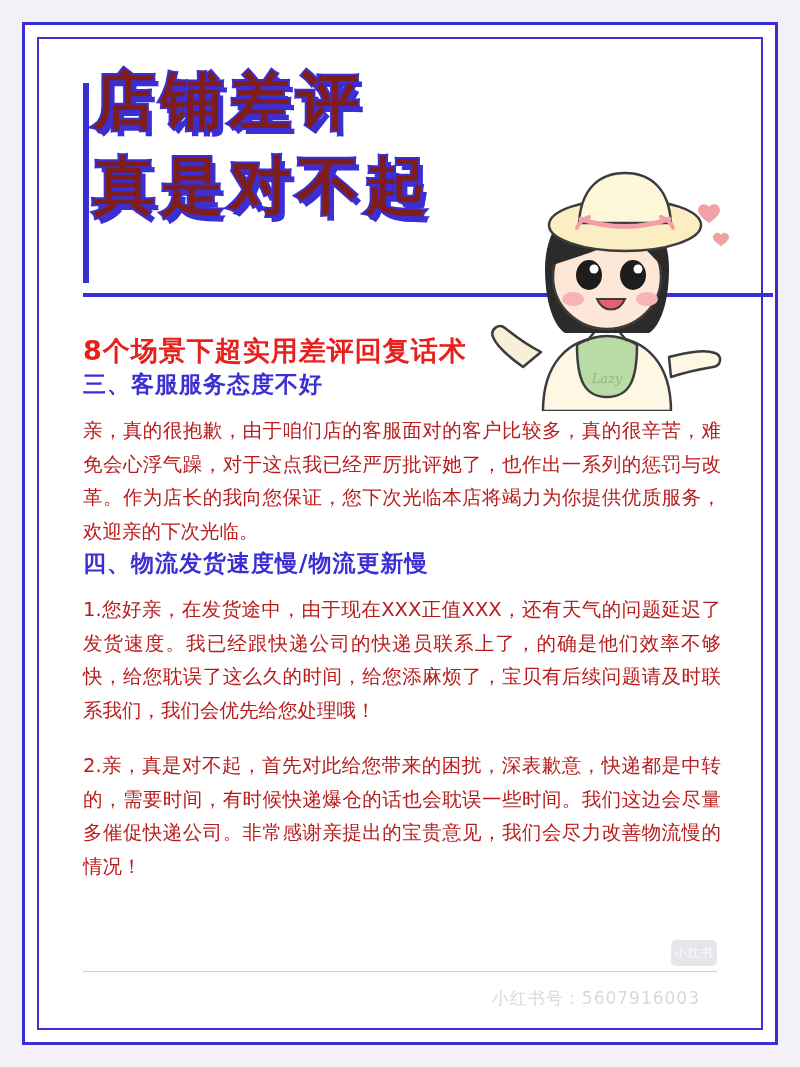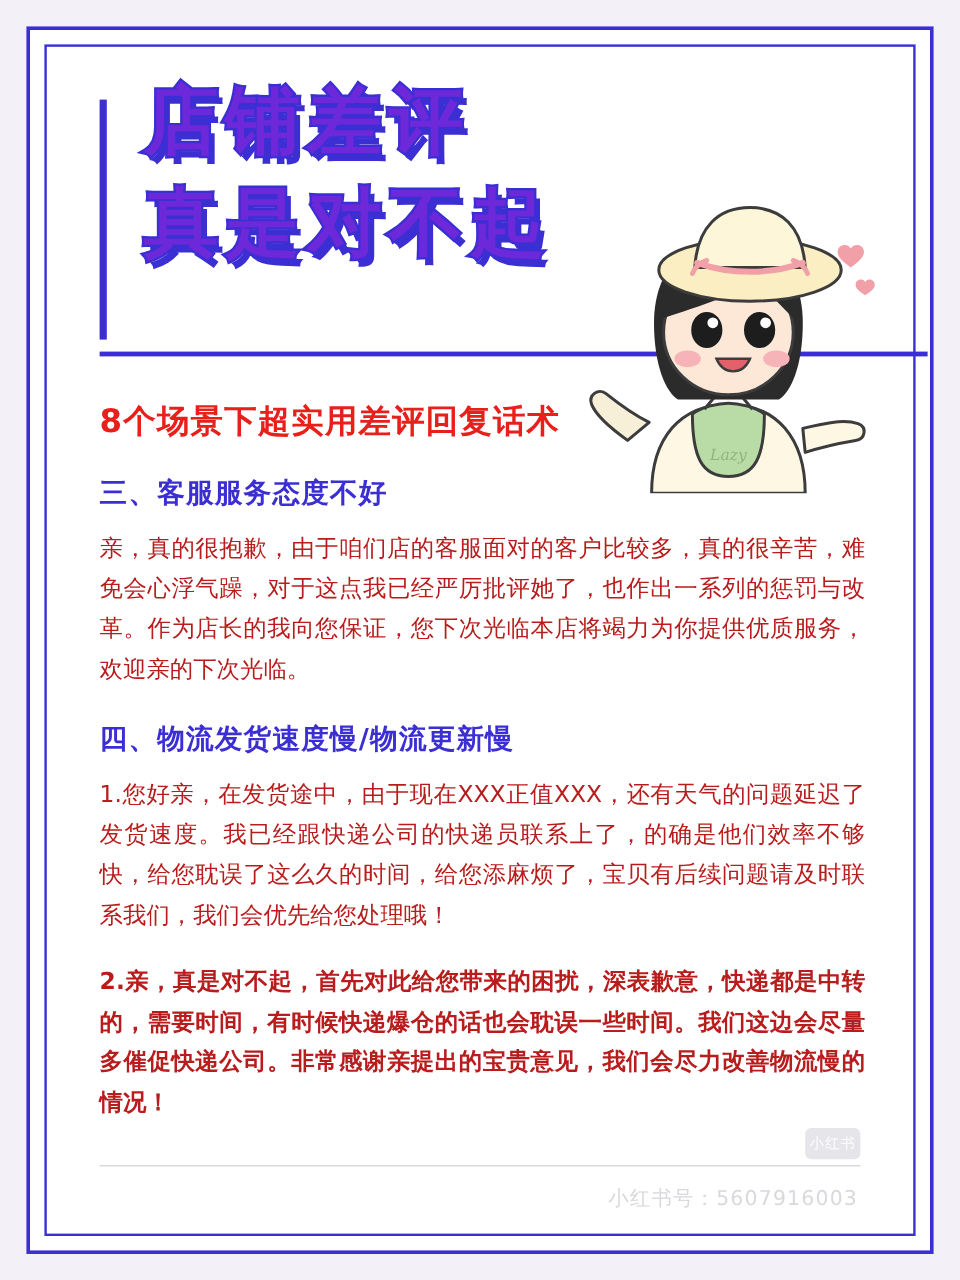--- a/index.html
+++ b/index.html
@@ -51,26 +51,26 @@
     top: 18px;
     width: 6px;
     height: 200px;
     background: #3b2fd4;
   }
   .title-line {
     font-family: "DejaVu Sans", sans-serif;
     font-weight: bold;
     font-size: 62px;
     letter-spacing: 6px;
-    color: #6d28d9;
+    color: #7f1d1d;
     -webkit-text-stroke: 4px #3b2fd4;
     paint-order: stroke fill;
     text-shadow: 5px 6px 0 #3b2fd4;
     line-height: 1.15;
-    margin-left: 47px;
+    margin-left: 20px;
   }
   .title-line.second { margin-top: 14px; }
 
   .title-rule {
     position: absolute;
     left: 10px;
     top: 228px;
     width: 690px;
     height: 4px;
     background: #3b2fd4;
@@ -90,51 +90,51 @@
     margin-top: 18px;
     margin-left: 10px;
     font-family: "DejaVu Sans", sans-serif;
     font-size: 27px;
     font-weight: bold;
     color: #e8201c;
     letter-spacing: 1px;
   }
 
   
-  .section { margin-top: 26px; margin-left: 10px; }
+  .section { margin-left: 10px; }
   .section-heading {
     font-family: "DejaVu Sans", sans-serif;
     font-size: 23px;
     font-weight: bold;
     color: #3b2fd4;
     letter-spacing: 1px;
   }
   .para {
     margin-top: 14px;
     font-family: "DejaVu Sans", sans-serif;
     font-size: 19.5px;
     line-height: 1.72;
     color: #b91c1c;
     text-align: justify;
     padding-right: 6px;
   }
-  .para + .para { margin-top: 22px; font-weight: bold; }
+  .para + .para { margin-top: 22px; }
 
   
   .footer-rule {
     position: absolute;
     left: 44px;
     right: 44px;
     bottom: 56px;
     height: 1px;
     background: #cfcfd6;
   }
   .watermark-text {
     position: absolute;
-    right: 46px;
+    right: 61px;
     bottom: 18px;
     font-family: "DejaVu Sans", sans-serif;
     font-size: 17px;
     color: #d8d8dd;
     letter-spacing: 1px;
   }
   .watermark-badge {
     position: absolute;
     right: 44px;
     bottom: 62px;

